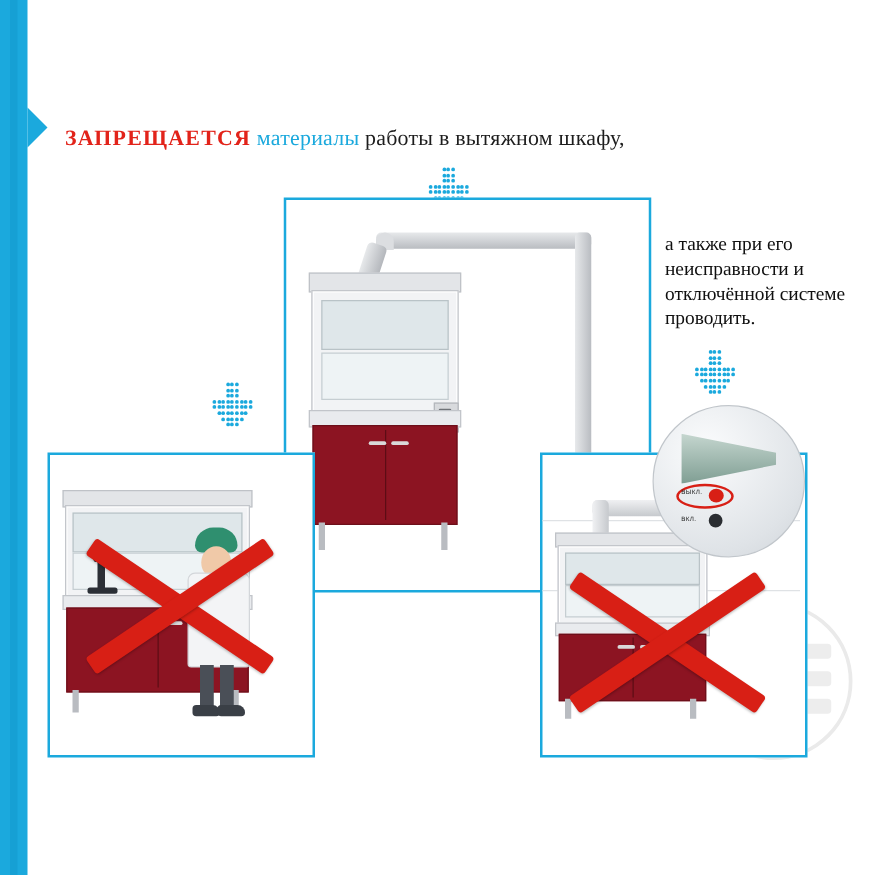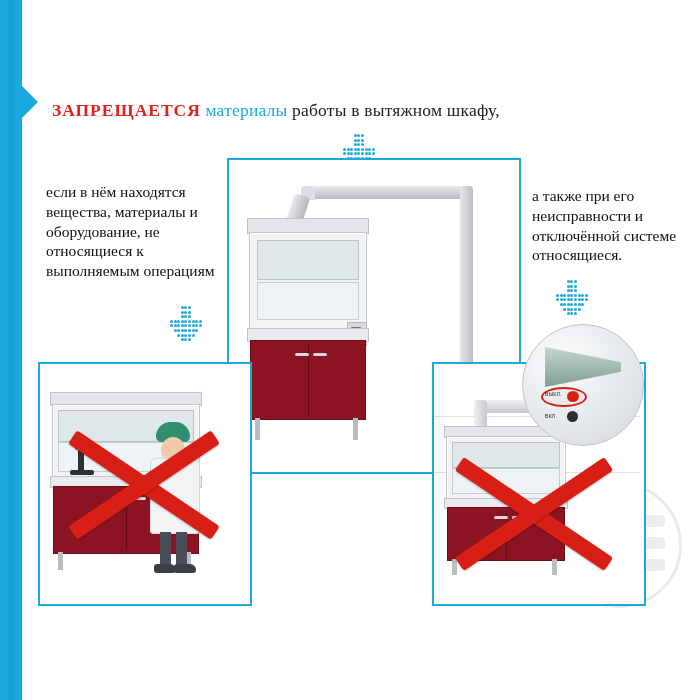--- a/index.html
+++ b/index.html
@@ -142,23 +142,22 @@
   <div class="rail-notch"></div>
 
   <div class="watermark"></div>
 
   <div class="title">
     <span class="t-red">ЗАПРЕЩАЕТСЯ</span>
     <span class="t-blue">материалы</span>
     <span class="t-dark">работы в вытяжном шкафу,</span>
   </div>
 
-  <div class="txt txt-left">если в нём находятся вещества, материалы и оборудование, не относящиеся к выполняемым операциям</div>
-
-  <div class="txt txt-right">а также при его неисправности и отключённой системе относящиеся.</div>
+
+  <div class="txt txt-right">а также при его неисправности и отключённой системе проводить.</div>
 
   <div class="arrow arrow-top">
       <i style="left: 10.8px; top: 0px;"></i>
       <i style="left: 14.4px; top: 0px;"></i>
       <i style="left: 18px; top: 0px;"></i>
       <i style="left: 10.8px; top: 4.6px;"></i>
       <i style="left: 14.4px; top: 4.6px;"></i>
       <i style="left: 18px; top: 4.6px;"></i>
       <i style="left: 10.8px; top: 9.2px;"></i>
       <i style="left: 14.4px; top: 9.2px;"></i>

